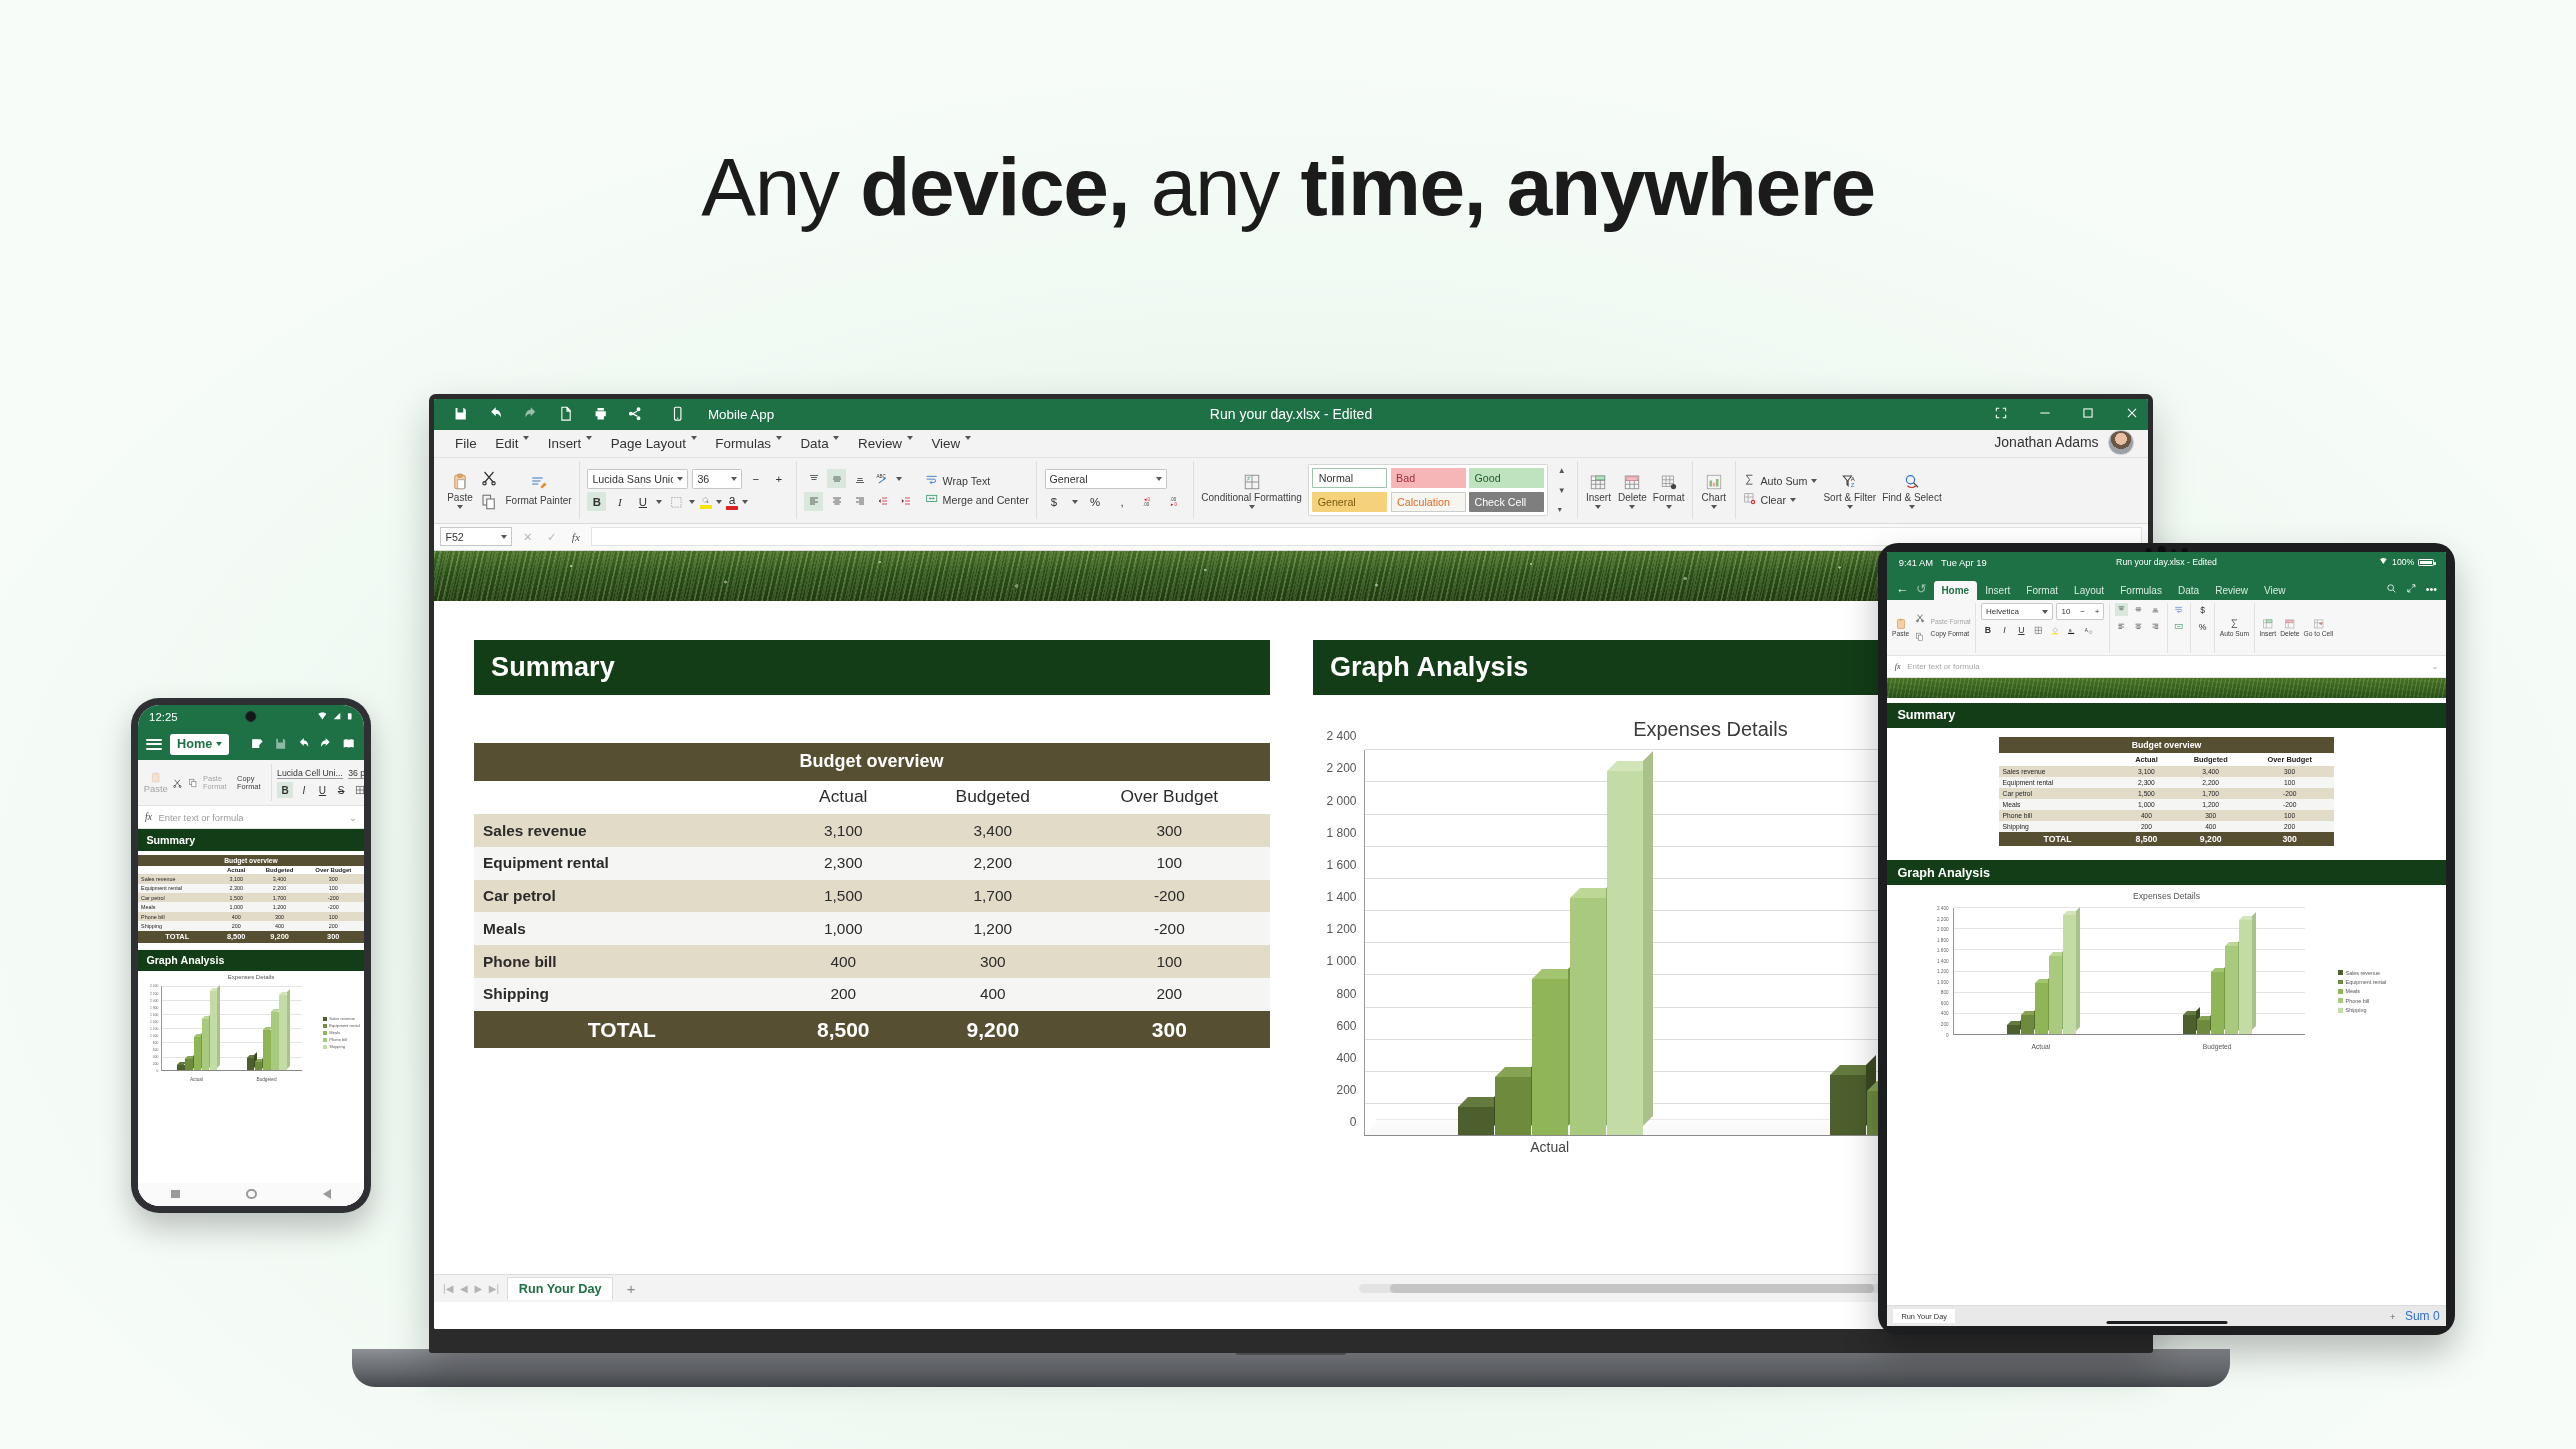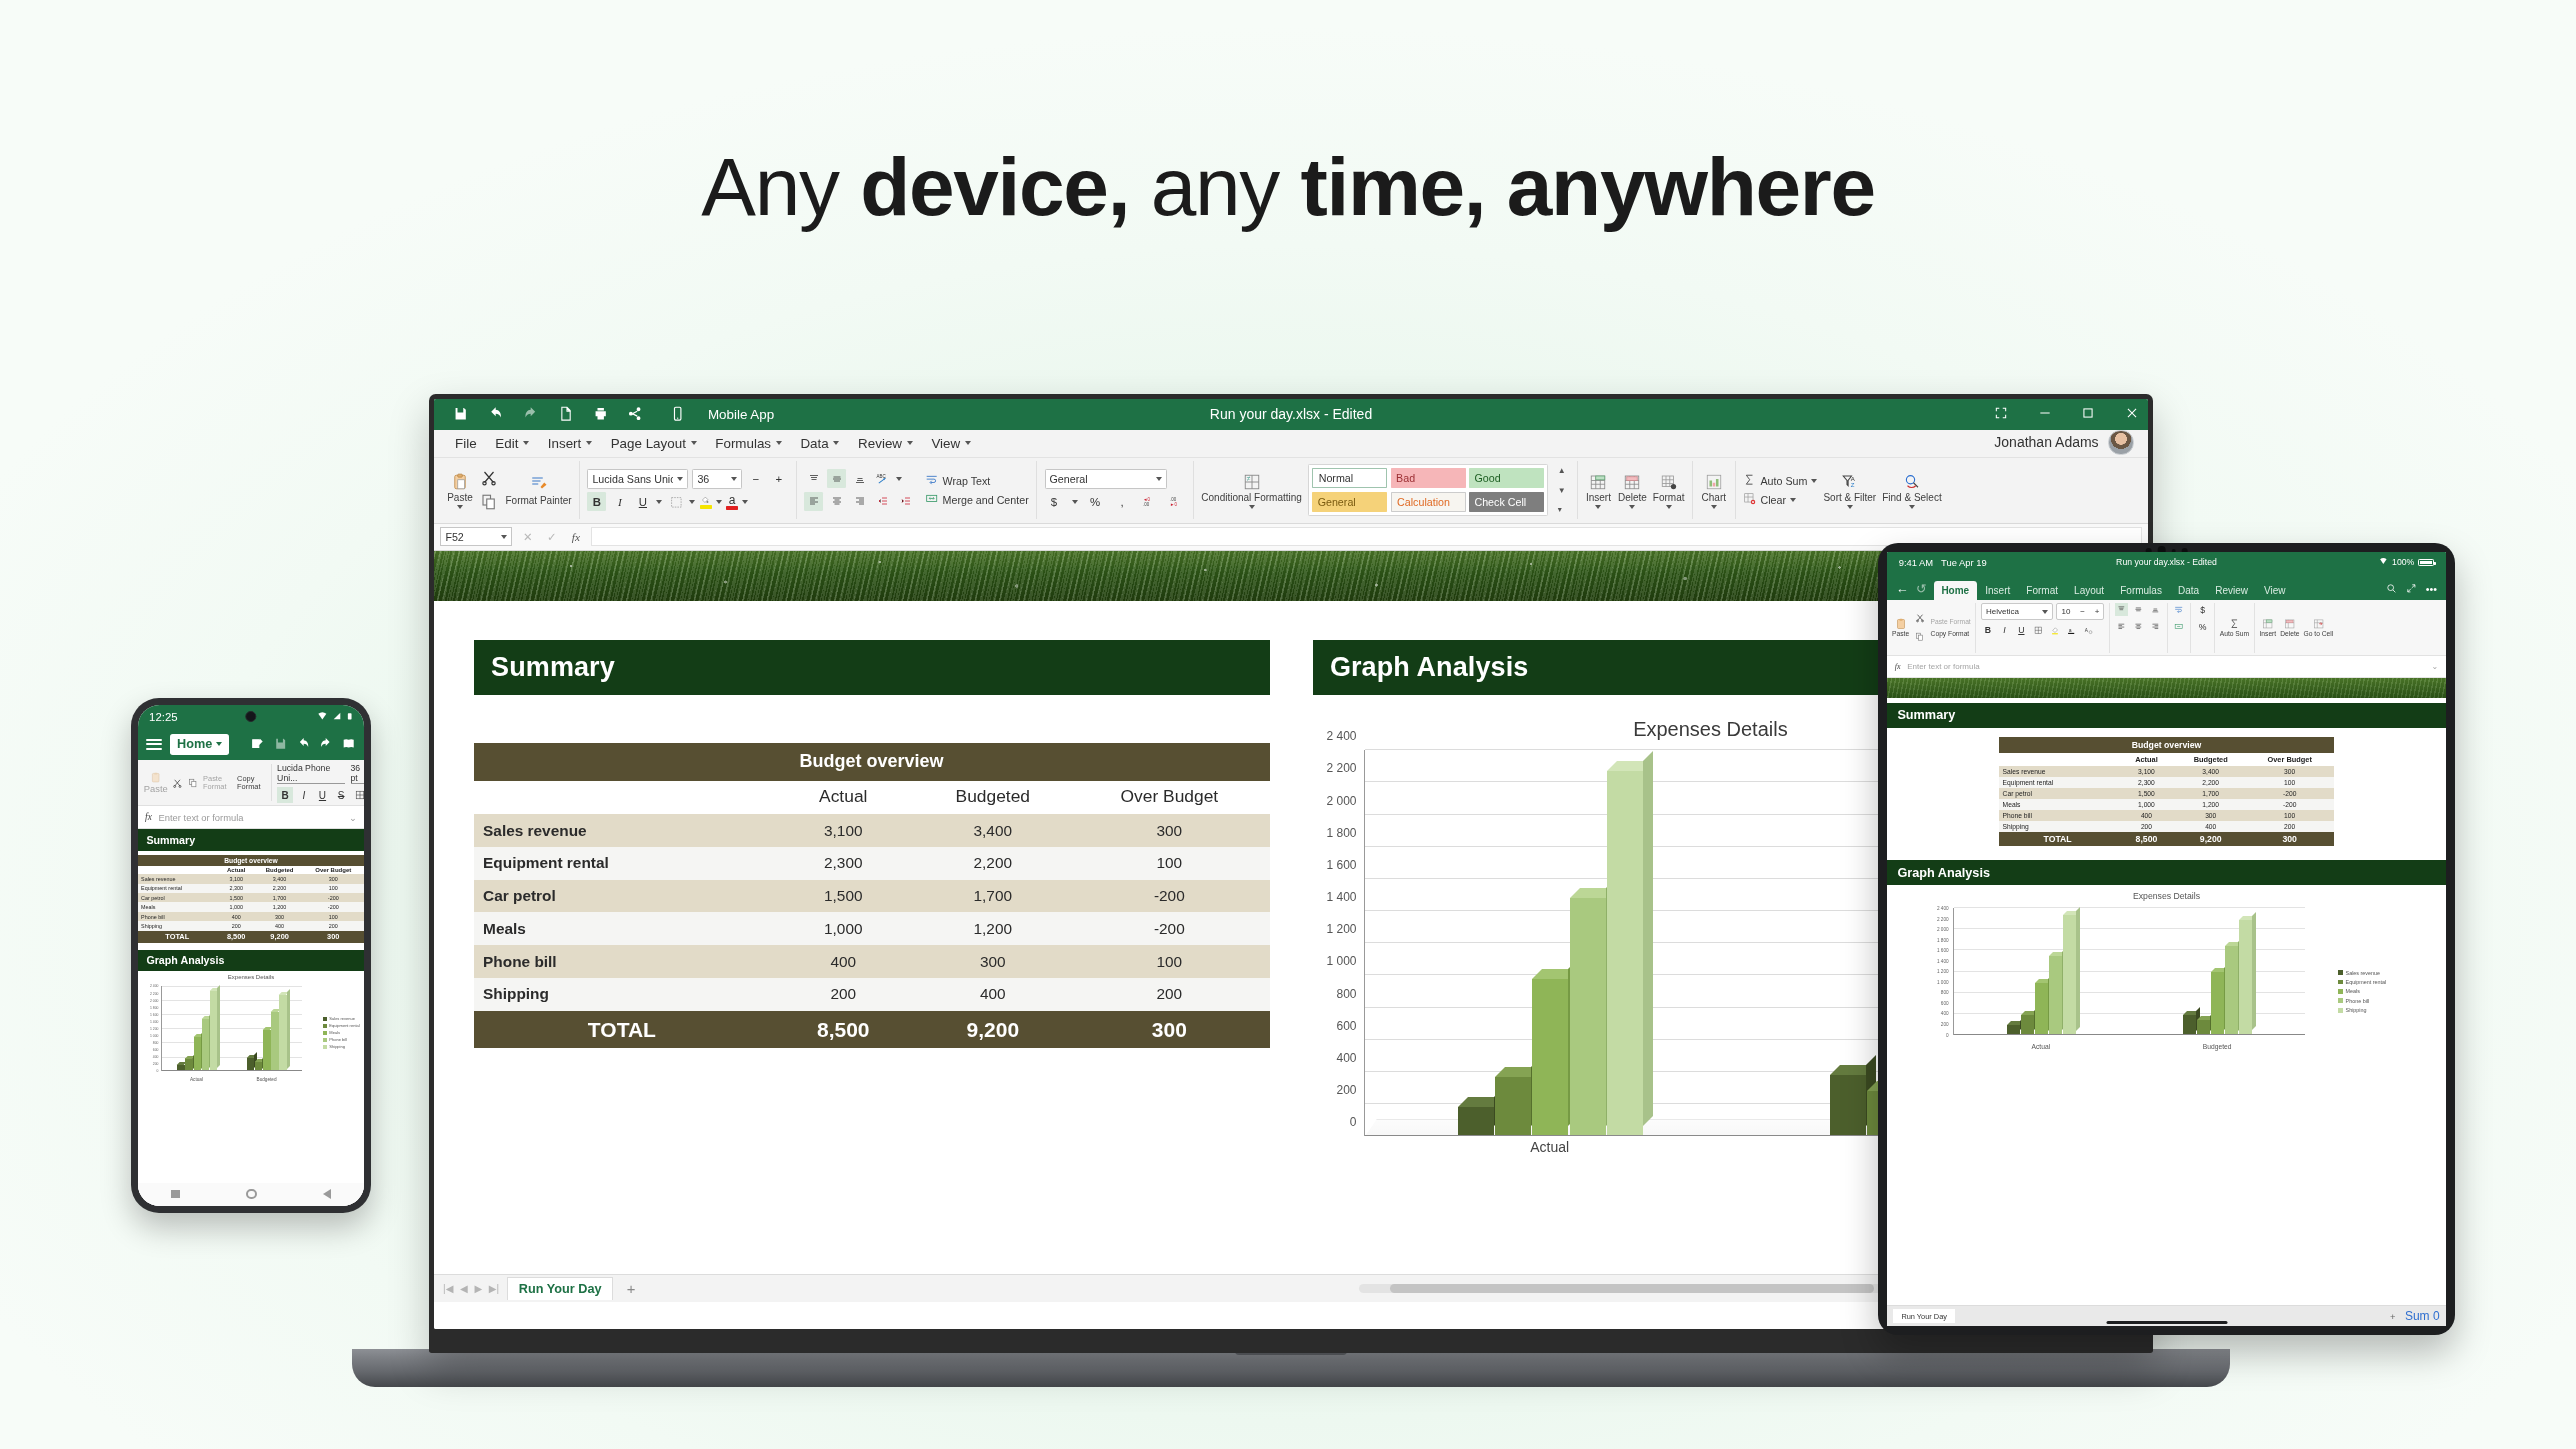--- a/index.html
+++ b/index.html
@@ -54,21 +54,21 @@
   }
   .xl-wbtns{ margin-left:auto; display:flex; align-items:center; gap:29.5px; z-index:2;}
   .xl-wbtns svg{ width:14px; height:14px; stroke:#fff; fill:none; stroke-width:1.8; }
 
   
   .xl-menubar{
     height:28px; background:#f3f3f3; border-bottom:0.7px solid #e2e2e2;
     display:flex; align-items:center; padding:0 13.4px; gap:2.7px; position:relative;
   }
   .xl-menu-item{
-    font-size:13.4px; color:#333; padding:2.7px 8px; display:flex; align-items:center; gap:4.7px;
+    font-size:13.4px; color:#333; padding:2.7px 8px; display:flex; align-items:flex-start; gap:4.7px;
   }
   .caret{ width:0;height:0;border-left:3.4px solid transparent;border-right:3.4px solid transparent;border-top:4px solid #555; display:inline-block; }
   .xl-user{
     position:absolute; right:14.8px; top:31px; display:flex; align-items:center; gap:9.4px; z-index:5;
   }
   .xl-user-name{ font-size:14px; color:#333; }
   .xl-avatar{
     width:25.5px;height:25.5px;border-radius:50%;
     background:radial-gradient(circle at 50% 34%, #e7c0a2 0 30%, #6b5744 31% 52%, #9aa0a6 53% 100%);
     border:0.7px solid #c8ccd0;
@@ -1053,21 +1053,21 @@
           </span>
         <span class="ph-mini" style="opacity:.45;font-size:7.4px">
             <span>Paste Format</span>
           </span>
         <span class="ph-mini" style="font-size:7.4px">
             <span>Copy Format</span>
           </span>
       </div>
       <div class="g" style="flex-direction:column;align-items:flex-start;gap:2.7px;justify-content:center">
         <div style="display:flex;gap:5.4px;align-items:flex-end">
-          <span class="ph-fontbox">Lucida Phone Uni...</span>
+          <span class="ph-fontbox">Lucida Cell Uni...</span>
           <span class="ph-fontbox">36 pt</span>
         </div>
         <div style="display:flex;gap:2.7px">
           <span class="ph-b on">B</span>
           <span class="ph-b" style="font-style:italic">I</span>
           <span class="ph-b" style="text-decoration:underline">U</span>
           <span class="ph-b" style="text-decoration:line-through">S</span>
           <span class="ph-b">
               <svg viewBox="0 0 24 24" width="10" height="10" fill="none" stroke="#444" stroke-width="1.4">
                 <rect x="3" y="3" width="18" height="18"></rect>

